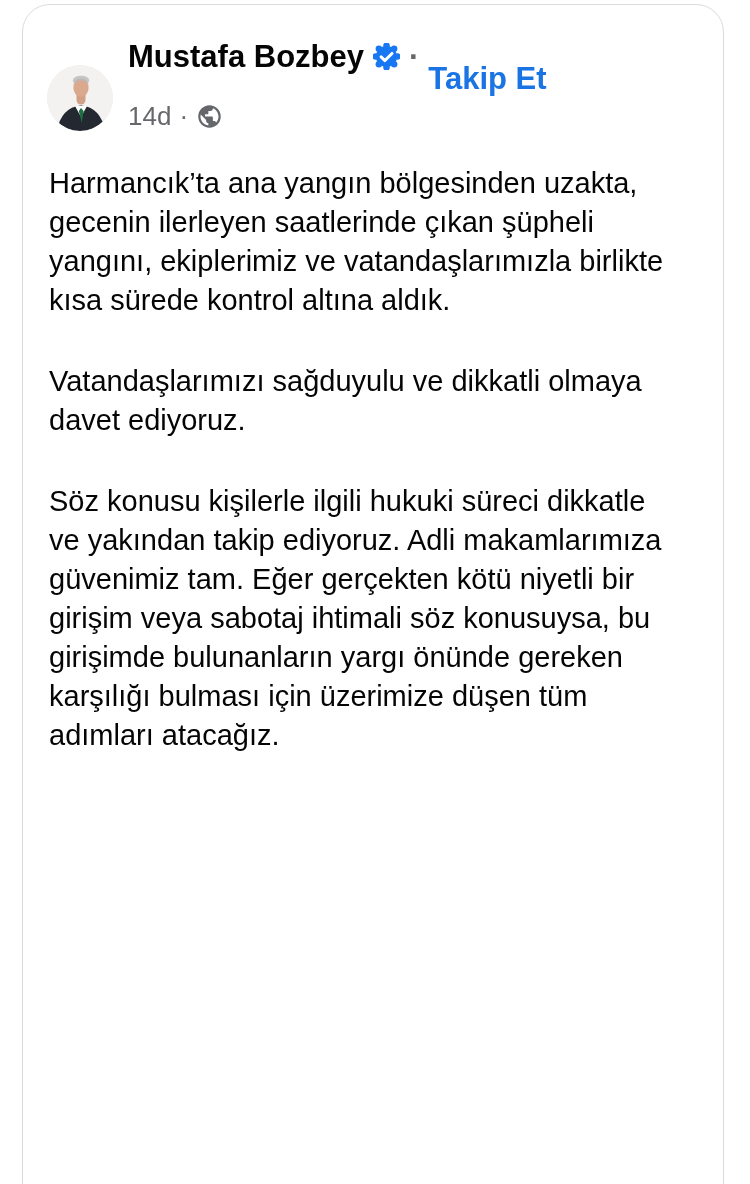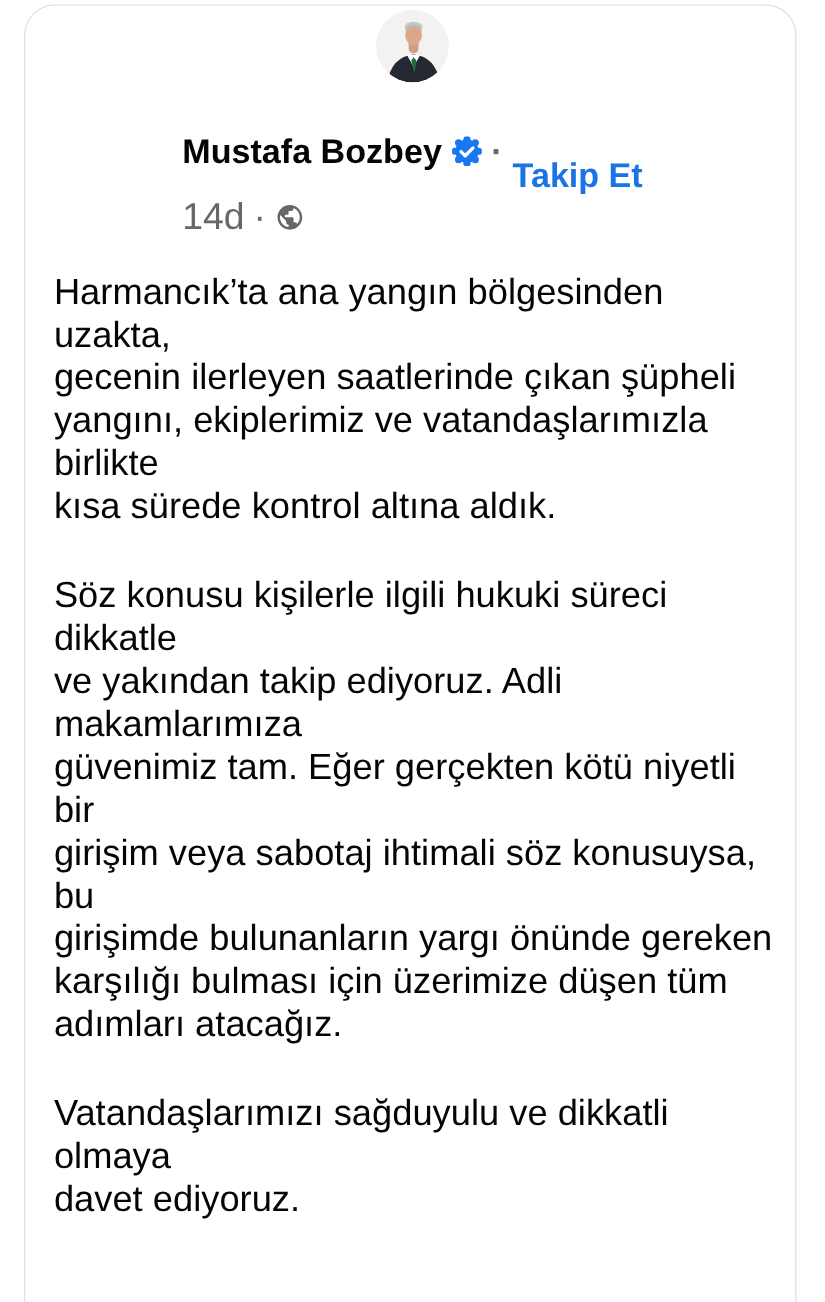--- a/index.html
+++ b/index.html
@@ -15,24 +15,23 @@
     position:absolute;
     left:22px;top:4px;
     width:702px;height:1400px;
     background:#ffffff;
     border:1.5px solid #d9dbdf;
     border-radius:28px;
     box-sizing:border-box;
   }
   .post-header{
     display:flex;
-    align-items:center;
+    align-items:flex-end;
     gap:15px;
     padding:4px 20px 0 24px;
-    flex-direction:column;
   }
   .avatar{
     flex:0 0 auto;
     width:66px;height:66px;
     border-radius:50%;
     overflow:hidden;
     box-shadow:inset 0 0 0 1px rgba(0,0,0,.08);
     cursor:pointer;
   }
   .avatar svg{display:block;width:66px;height:66px;}
@@ -58,35 +57,35 @@
     color:#1b74e4;
     font-weight:bold;
     cursor:pointer;
     text-decoration:none;
     margin-top:44px;
   }
   .meta-row{
     display:flex;
     align-items:center;
     margin-top:4px;
-    font-size:34px;
+    font-size:26px;
     line-height:30px;
     color:#65676b;
     font-weight:400;
   }
   .meta-row .dot-sep{font-weight:400;margin:0 8px;}
   .globe{display:inline-flex;margin-top:1px;}
   .globe svg{display:block;width:27px;height:27px;}
   .post-body{
     margin-top:33px;
     padding:0 20px 40px 26px;
   }
   .post-body p{
     margin:0 0 42px 0;
-    font-size:33px;
+    font-size:29px;
     line-height:39px;
     color:#050505;
     white-space:pre-line;
     letter-spacing:0;
   }
   .post-body p:last-child{margin-bottom:0;}
 </style>
 </head>
 <body>
 
@@ -148,25 +147,25 @@
           </span>
         </div>
       </div>
     </header>
 
     <div class="post-body">
       <p>Harmancık’ta ana yangın bölgesinden uzakta,
 gecenin ilerleyen saatlerinde çıkan şüpheli
 yangını, ekiplerimiz ve vatandaşlarımızla birlikte
 kısa sürede kontrol altına aldık.</p>
+      <p>Vatandaşlarımızı sağduyulu ve dikkatli olmaya
+davet ediyoruz.</p>
       <p>Söz konusu kişilerle ilgili hukuki süreci dikkatle
 ve yakından takip ediyoruz. Adli makamlarımıza
 güvenimiz tam. Eğer gerçekten kötü niyetli bir
 girişim veya sabotaj ihtimali söz konusuysa, bu
 girişimde bulunanların yargı önünde gereken
 karşılığı bulması için üzerimize düşen tüm
 adımları atacağız.</p>
-      <p>Vatandaşlarımızı sağduyulu ve dikkatli olmaya
-davet ediyoruz.</p>
     </div>
 
   </article>
 </div>
 
 </body></html>

